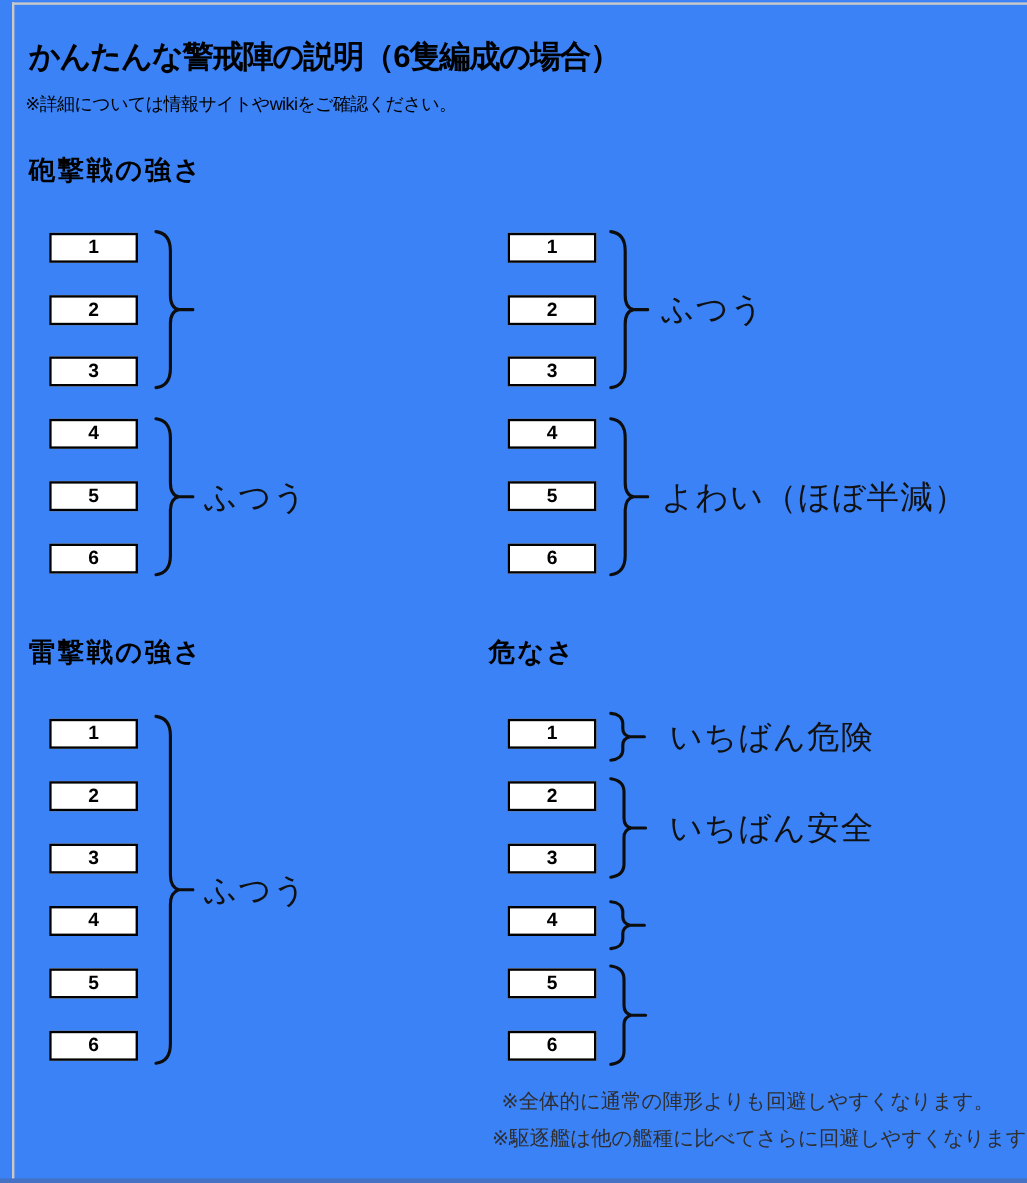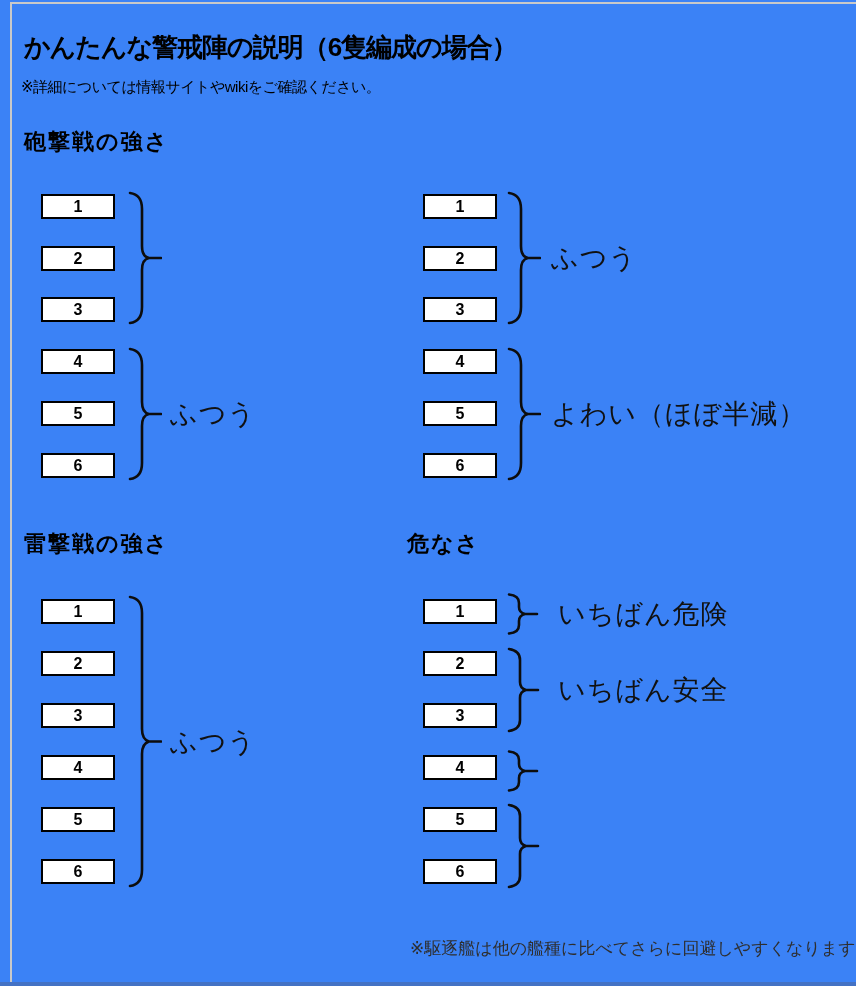--- a/index.html
+++ b/index.html
@@ -134,16 +134,17 @@
       <path d="M2,2.5 C8,3 12,6 12,11 L12,15 C12,18 14,21 18,22 C14,23 12,26 12,29 L12,33 C12,38 8,41 2,41.5 M18,22 L30,22" stroke="#0d0d0d" stroke-width="2.6" stroke-linecap="round"></path>
     </svg>
   </div>
 
   <div class="brace" style="left:507px;top:802px">
     <svg width="34" height="88" viewBox="0 0 34 88" fill="none">
       <path d="M2,3 C9,4 13,7 13,14 L13,36 C13,40 15,43 19,44 C15,45 13,48 13,52 L13,74 C13,81 9,84 2,85 M19,44 L31,44" stroke="#0d0d0d" stroke-width="2.6" stroke-linecap="round"></path>
     </svg>
   </div>
 
+  <div class="fn" style="left:418px;top:906px">※全体的に通常の陣形よりも回避しやすくなります。</div>
   <div class="fn" style="left:410px;top:937px">※駆逐艦は他の艦種に比べてさらに回避しやすくなります。</div>
 
   <div class="bottom-accent"></div>
 </div>
 
 </body></html>

